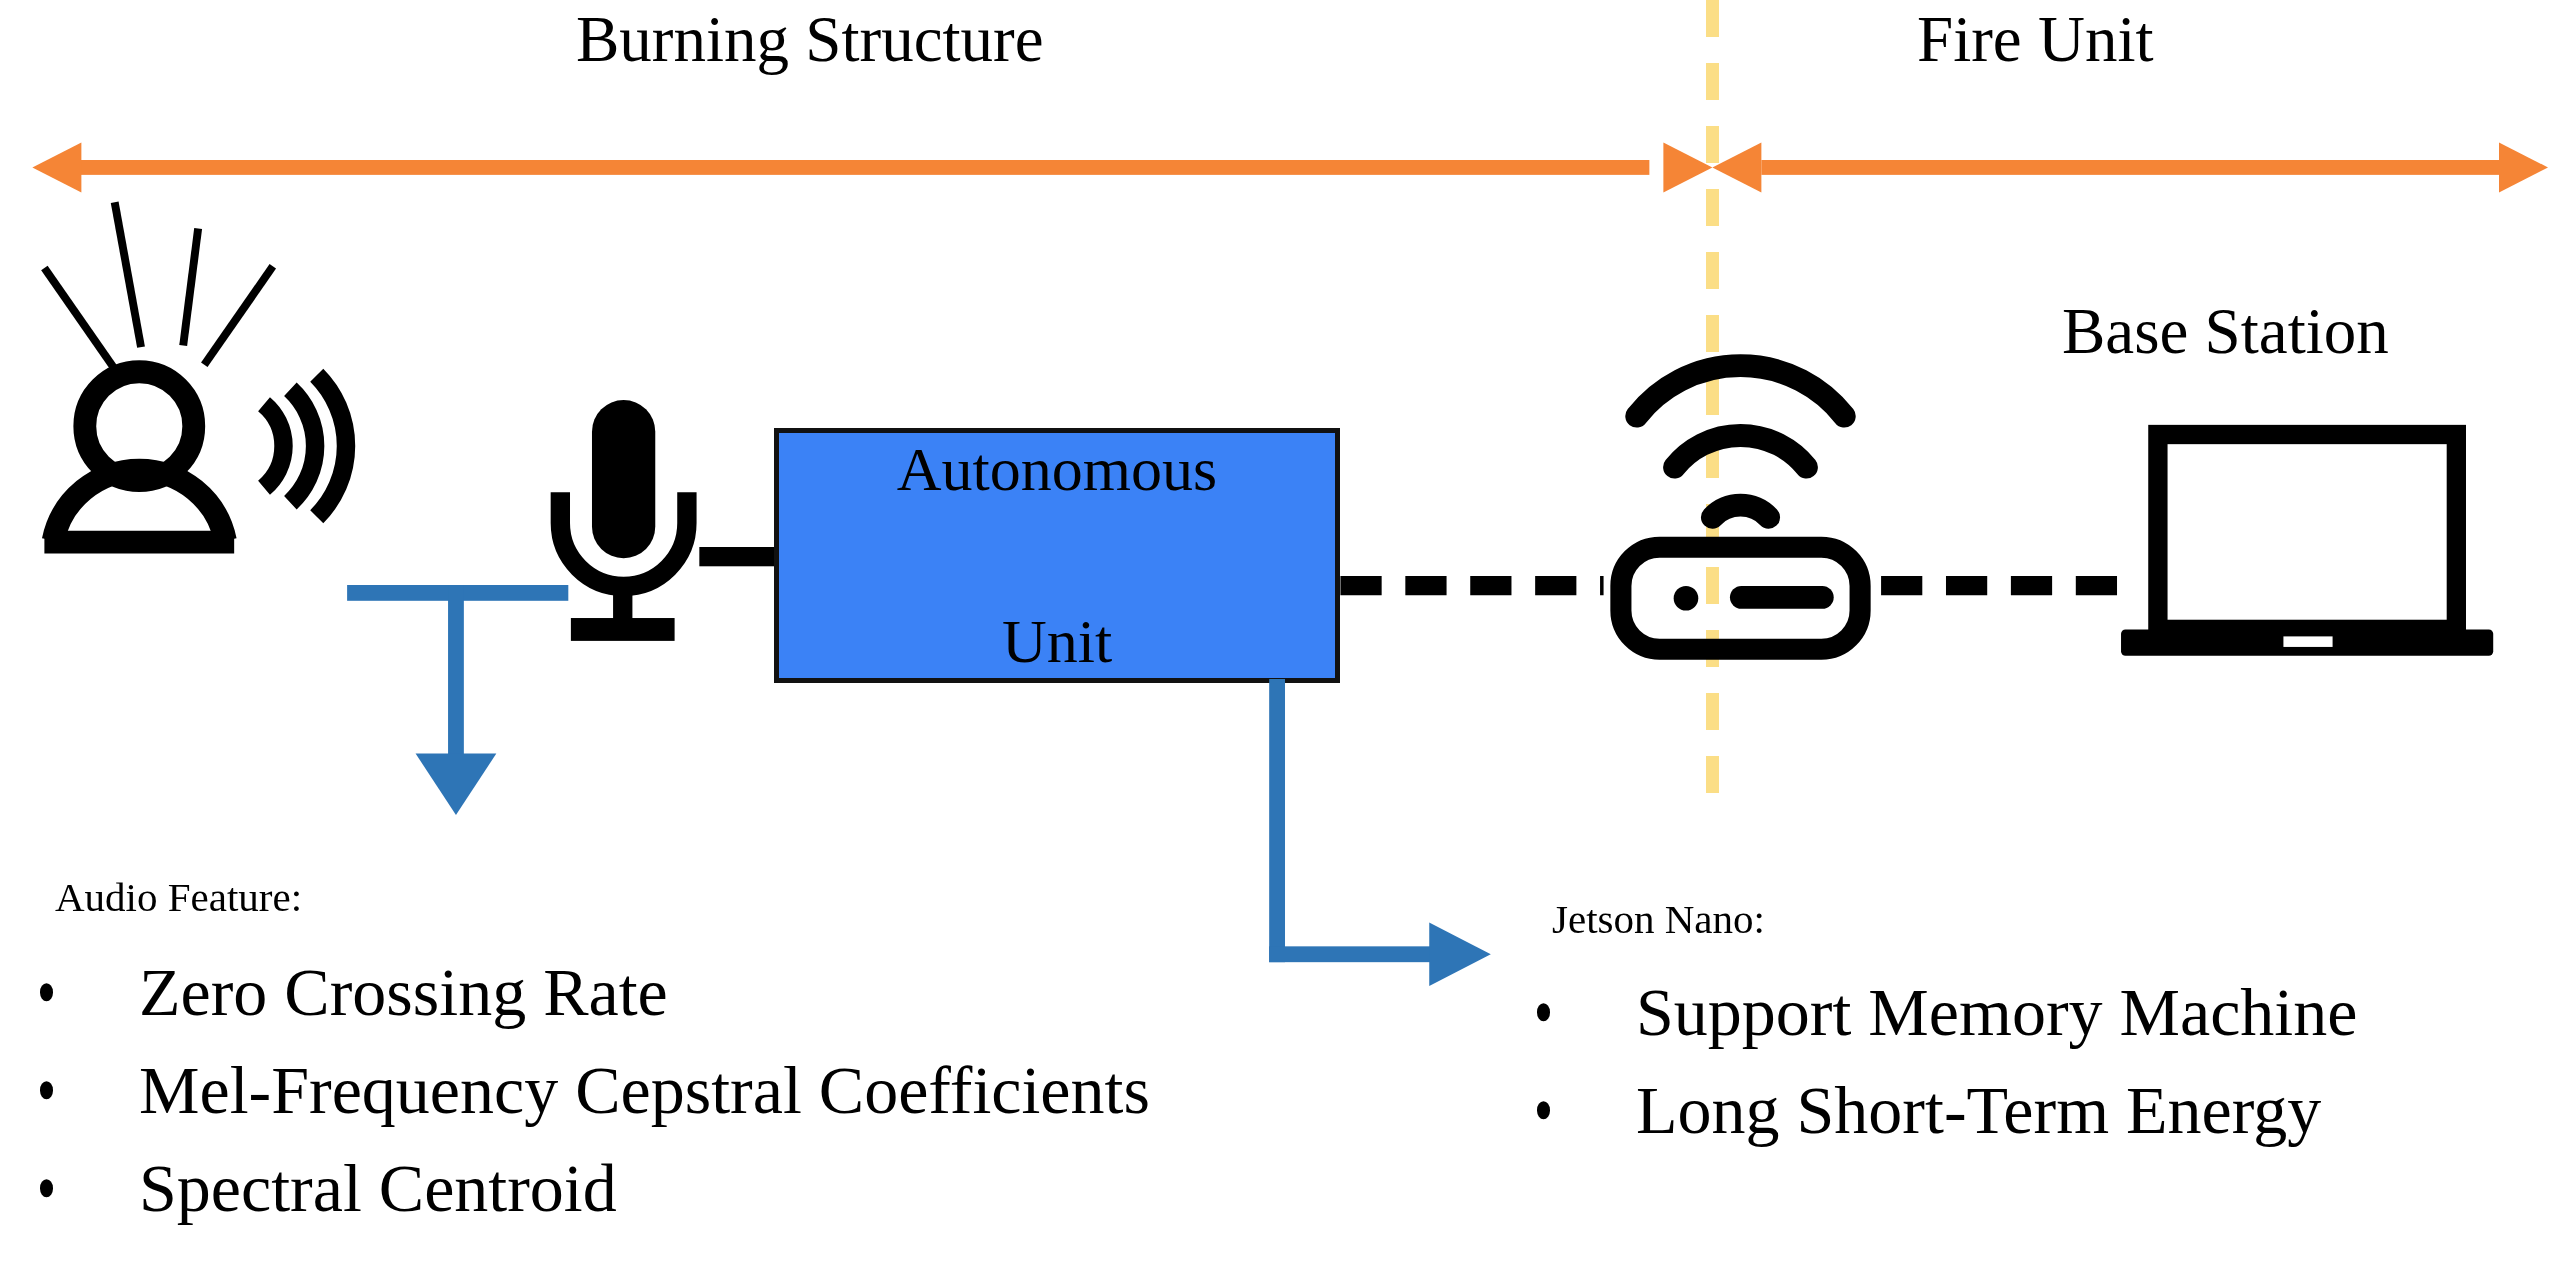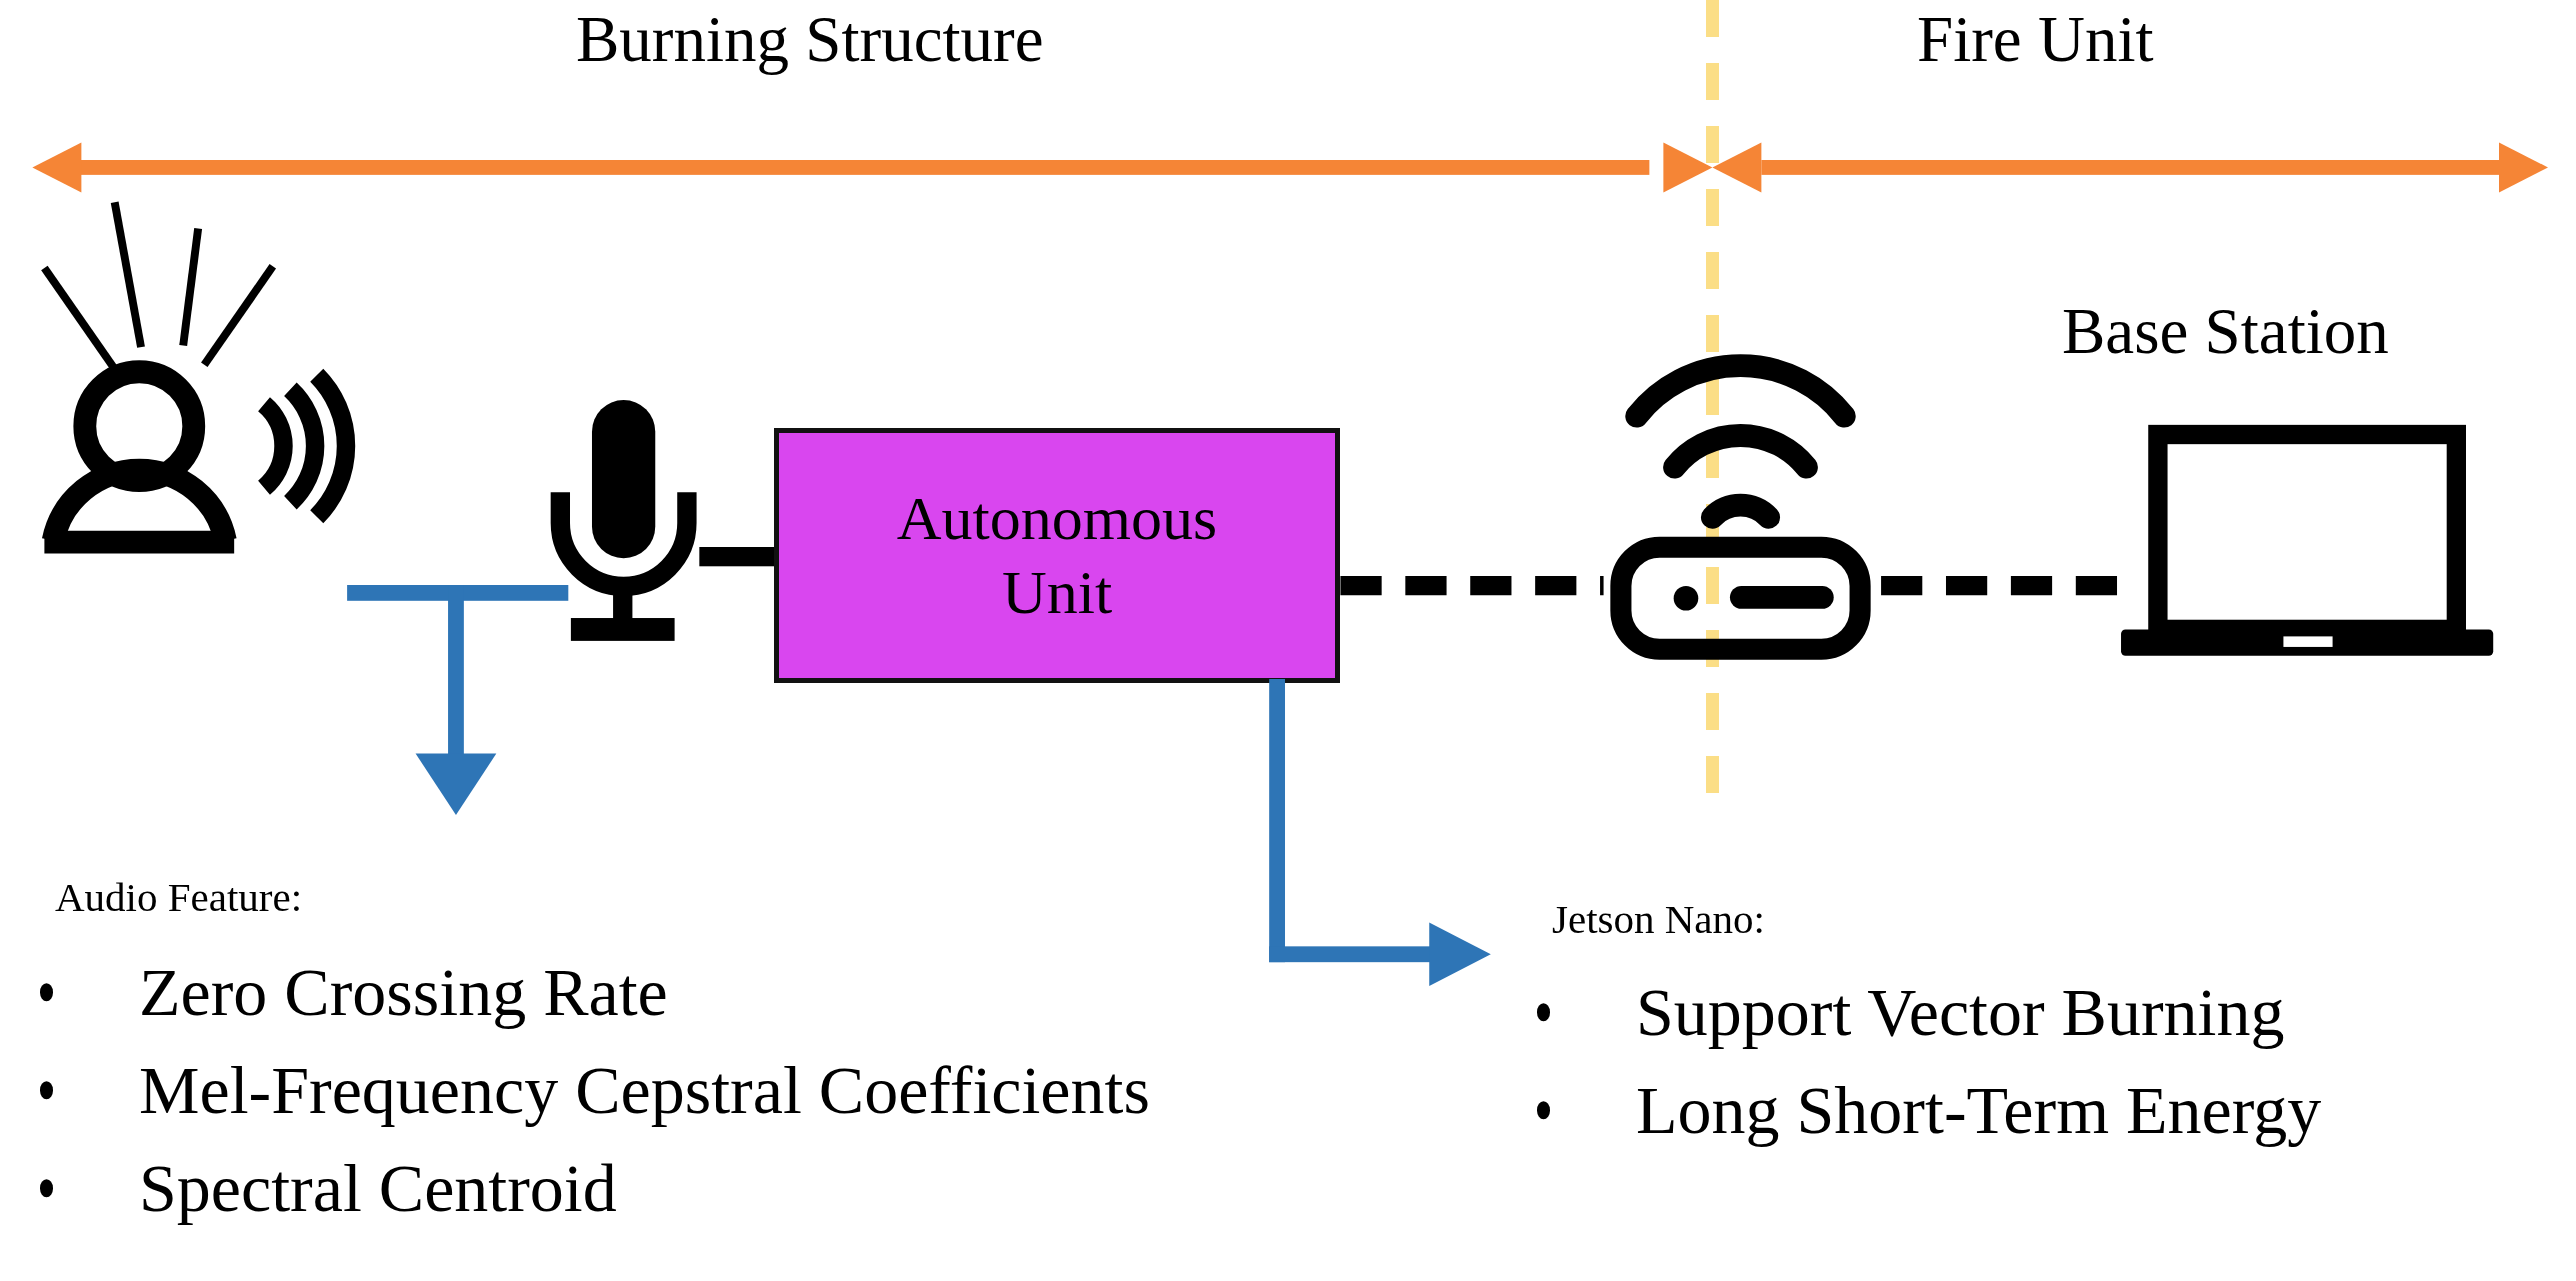--- a/index.html
+++ b/index.html
@@ -83,26 +83,26 @@
   #jetson-heading { left: 1532px; top: 899px; }
   #jetson-items   { left: 1532px; top: 978px; }
 
   
   #autonomous-unit-box {
     left: 774px;
     top: 428px;
     width: 566px;
     height: 255px;
     border: 5.3px solid #111111;
-    background: #d946ef;
+    background: #3b82f6;
     box-sizing: border-box;
     display: flex;
     flex-direction: column;
     align-items: center;
-    justify-content: center;
+    justify-content: space-between;
   }
   #autonomous-unit-box .line {
     font-size: 62px;
     color: #000;
     line-height: 1.18;
     text-align: center;
     white-space: nowrap;
   }
 
   
@@ -226,21 +226,21 @@
       <span class="dot"></span>
       <span>Spectral Centroid</span>
     </li>
   </ul>
 
   <div class="block-heading" id="jetson-heading">Jetson Nano:</div>
 
   <ul class="bullet-list" id="jetson-items">
     <li>
       <span class="dot"></span>
-      <span>Support Vector Burning</span>
+      <span>Support Memory Machine</span>
     </li>
     <li>
       <span class="dot"></span>
       <span>Long Short-Term Energy</span>
     </li>
   </ul>
 
 </div>
 
 

